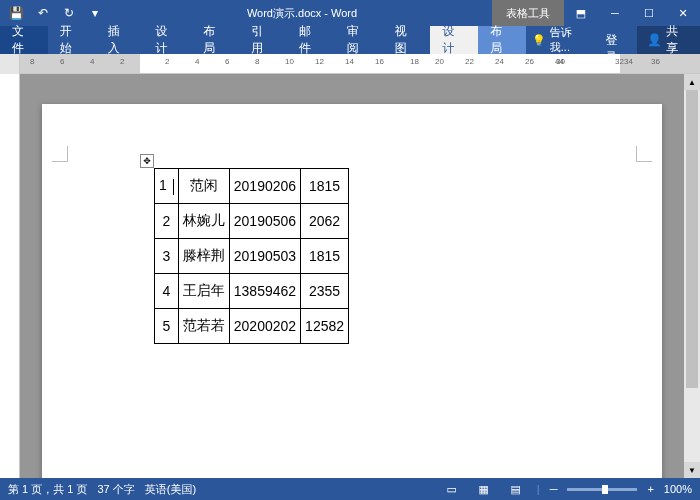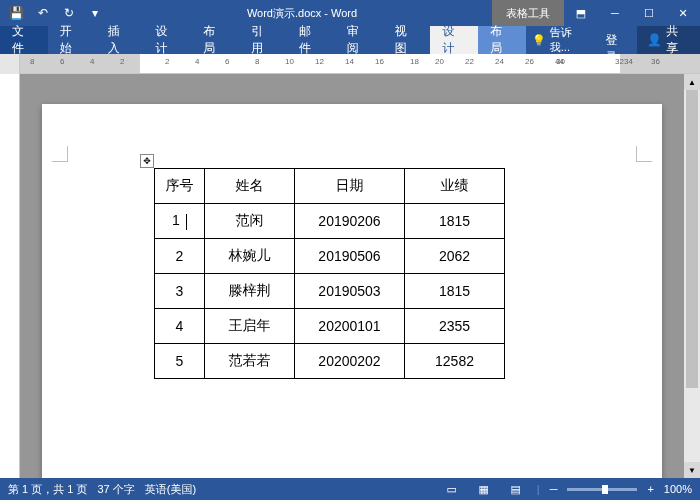--- a/index.html
+++ b/index.html
@@ -143,26 +143,20 @@
 
 <div class="docarea">
   <div class="vruler"></div>
   <div class="docscroll">
     <div class="page">
       <div class="cropmark tl"></div>
       <div class="cropmark tr"></div>
       <div class="table-handle">✥</div>
       <table class="wtable">
         <tbody>
-            <tr>
-          <th class="col-seq">序号</th>
-          <th class="col-name">姓名</th>
-          <th class="col-date">日期</th>
-          <th class="col-score">业绩</th>
-        </tr>
         <tr>
           <td class="cursor-cell"><span>1</span><span class="cursor"></span></td>
           <td>范闲</td>
           <td>20190206</td>
           <td>1815</td>
         </tr>
         <tr>
           <td>2</td>
           <td>林婉儿</td>
           <td>20190506</td>
@@ -170,21 +164,21 @@
         </tr>
         <tr>
           <td>3</td>
           <td>滕梓荆</td>
           <td>20190503</td>
           <td>1815</td>
         </tr>
         <tr>
           <td>4</td>
           <td>王启年</td>
-          <td>20200101</td>
+          <td>13859462</td>
           <td>2355</td>
         </tr>
         <tr>
           <td>5</td>
           <td>范若若</td>
           <td>20200202</td>
           <td style="position:relative"><span>12582</span></td>
         </tr>
       </tbody>
         </table>

